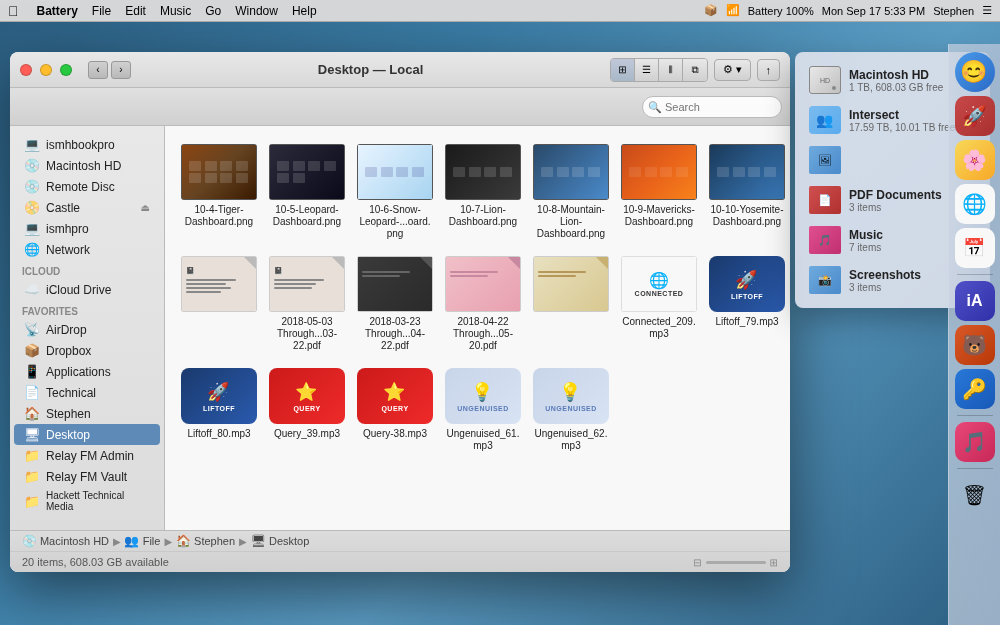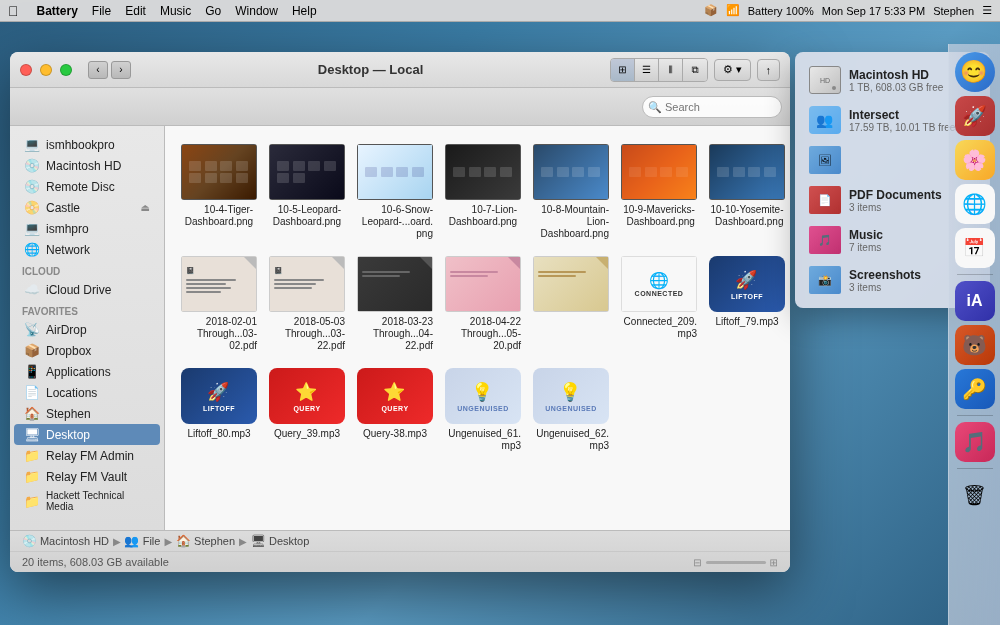--- a/index.html
+++ b/index.html
@@ -258,21 +258,21 @@
       height: 56px;
       border-radius: 3px;
       overflow: hidden;
       display: flex;
       align-items: center;
       justify-content: center;
       margin-bottom: 4px;
     }
     .file-name {
       font-size: 10px;
-      text-align: right;
+      text-align: center;
       color: #222;
       word-break: break-word;
       line-height: 1.2;
       max-width: 80px;
     }
 
     
     .thumb-dashboard {
       width: 76px;
       height: 56px;
@@ -666,21 +666,21 @@
         <div class="sidebar-item">
           <span class="si-icon">📦</span>
           <span class="si-label">Dropbox</span>
         </div>
         <div class="sidebar-item">
           <span class="si-icon">📱</span>
           <span class="si-label">Applications</span>
         </div>
         <div class="sidebar-item">
           <span class="si-icon">📄</span>
-          <span class="si-label">Locations</span>
+          <span class="si-label">Technical</span>
         </div>
         <div class="sidebar-item">
           <span class="si-icon">🏠</span>
           <span class="si-label">Stephen</span>
         </div>
         <div class="sidebar-item active">
           <span class="si-icon">🖥</span>
           <span class="si-label">Desktop</span>
         </div>
         <div class="sidebar-item">
@@ -810,21 +810,20 @@
               <div class="pdf-corner"></div>
               <div style="font-size:7px;color:#555;margin-top:6px;">📓</div>
               <div class="pdf-lines">
                 <div class="pdf-line" style="width:50px;"></div>
                 <div class="pdf-line" style="width:40px;"></div>
                 <div class="pdf-line" style="width:45px;"></div>
                 <div class="pdf-line" style="width:35px;"></div>
               </div>
             </div>
           </div>
-          <div class="file-name">2018-02-01 Through...03-02.pdf</div>
         </div>
 
         <div class="file-item">
           <div class="file-thumb">
             <div class="thumb-pdf">
               <div class="pdf-corner"></div>
               <div style="font-size:7px;color:#555;margin-top:6px;">📓</div>
               <div class="pdf-lines">
                 <div class="pdf-line" style="width:50px;"></div>
                 <div class="pdf-line" style="width:42px;"></div>

